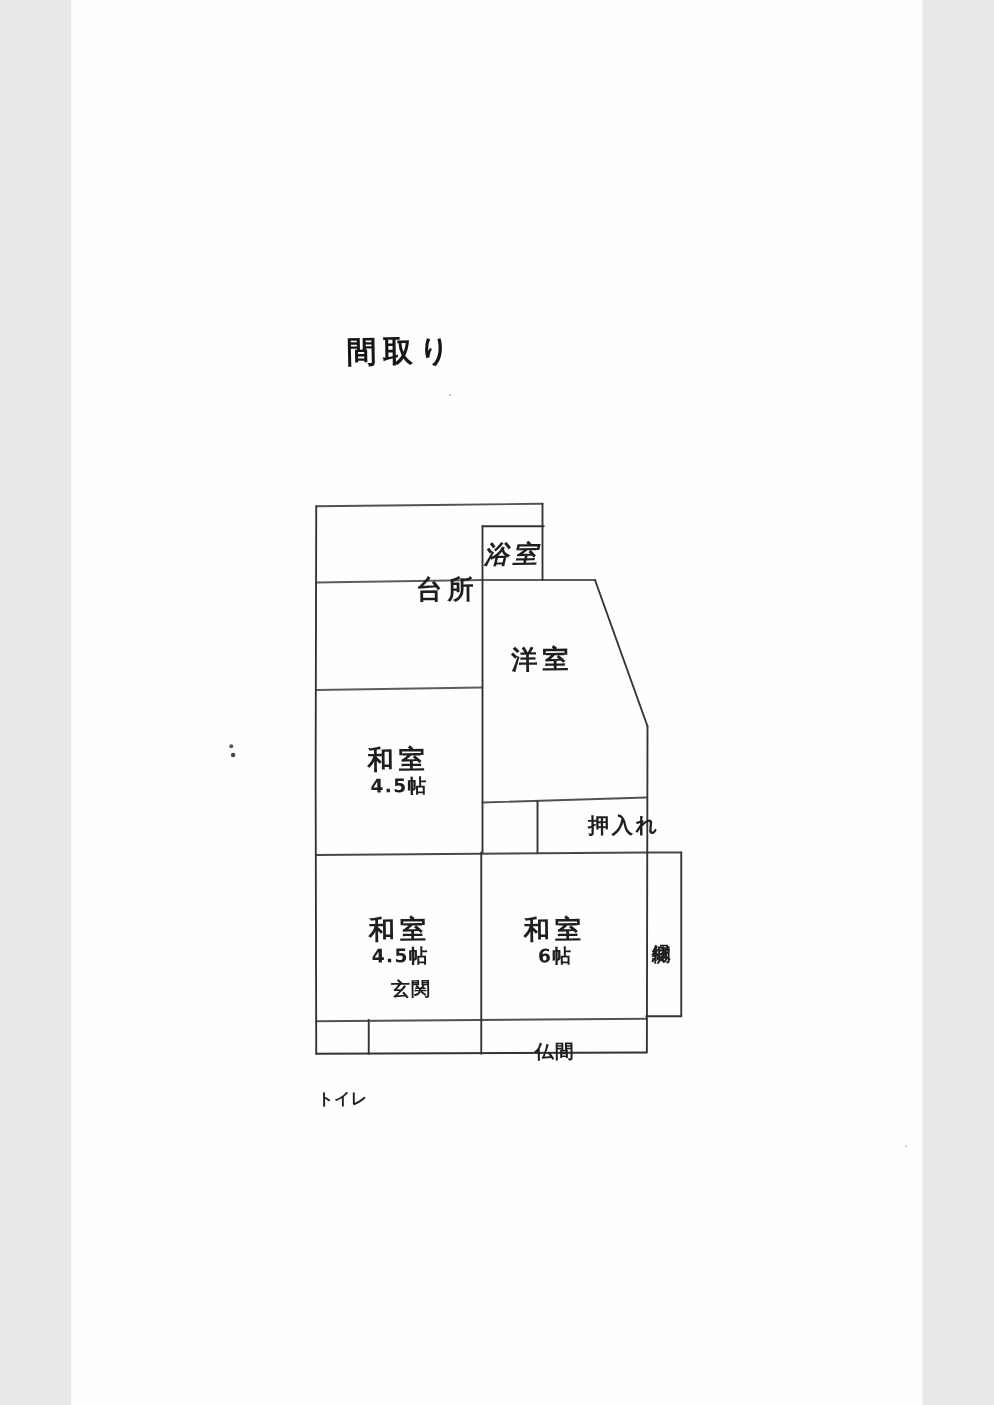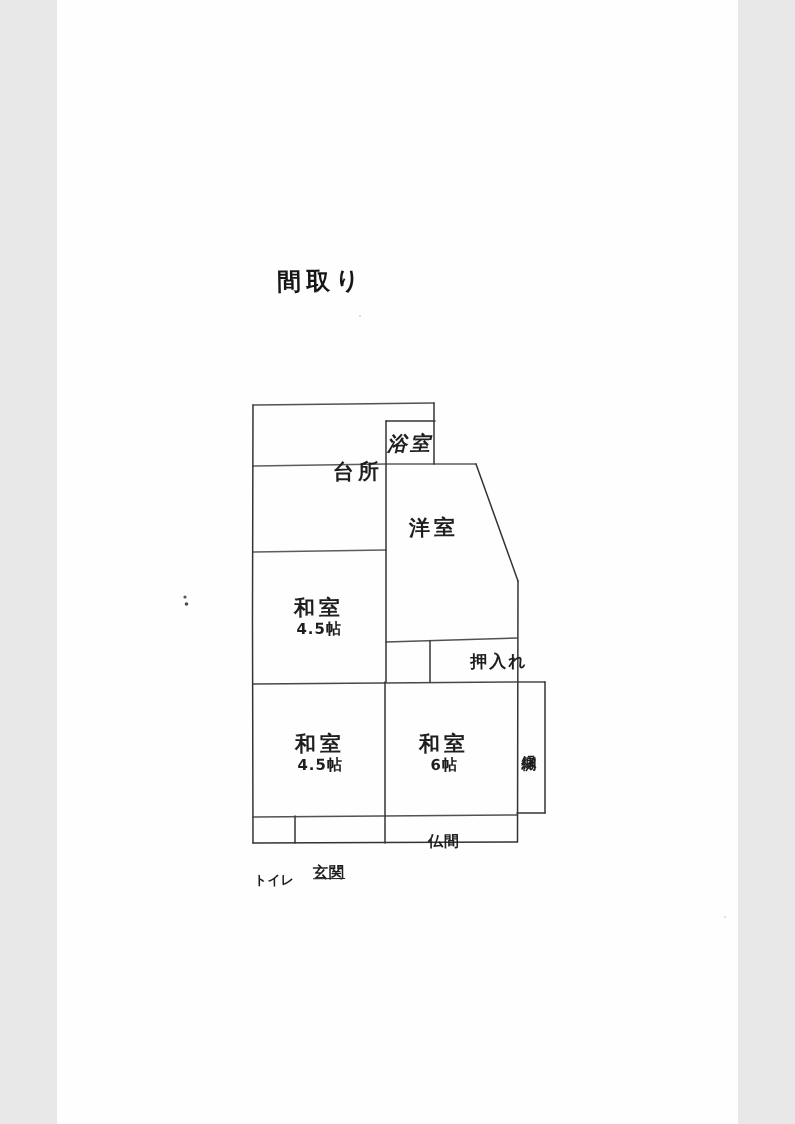--- a/index.html
+++ b/index.html
@@ -109,17 +109,17 @@
 
   <div class="lbl fs21" style="left:387px;top:753px;">
     <span>和室</span>
     <span class="size-line fs18">6帖</span>
   </div>
 
   <div class="lbl v-lbl fs15" style="left:471px;top:744px;">縁側</div>
 
   <div class="lbl fs13" style="left:217px;top:880px;">トイレ</div>
 
-  <div class="lbl fs18" style="left:272px;top:873px;text-decoration:underline;">玄関</div>
+  <div class="lbl fs18" style="left:272px;top:792px;">玄関</div>
 
   <div class="lbl fs18" style="left:387px;top:842px;">仏間</div>
 
 </div>
 
 </body></html>

